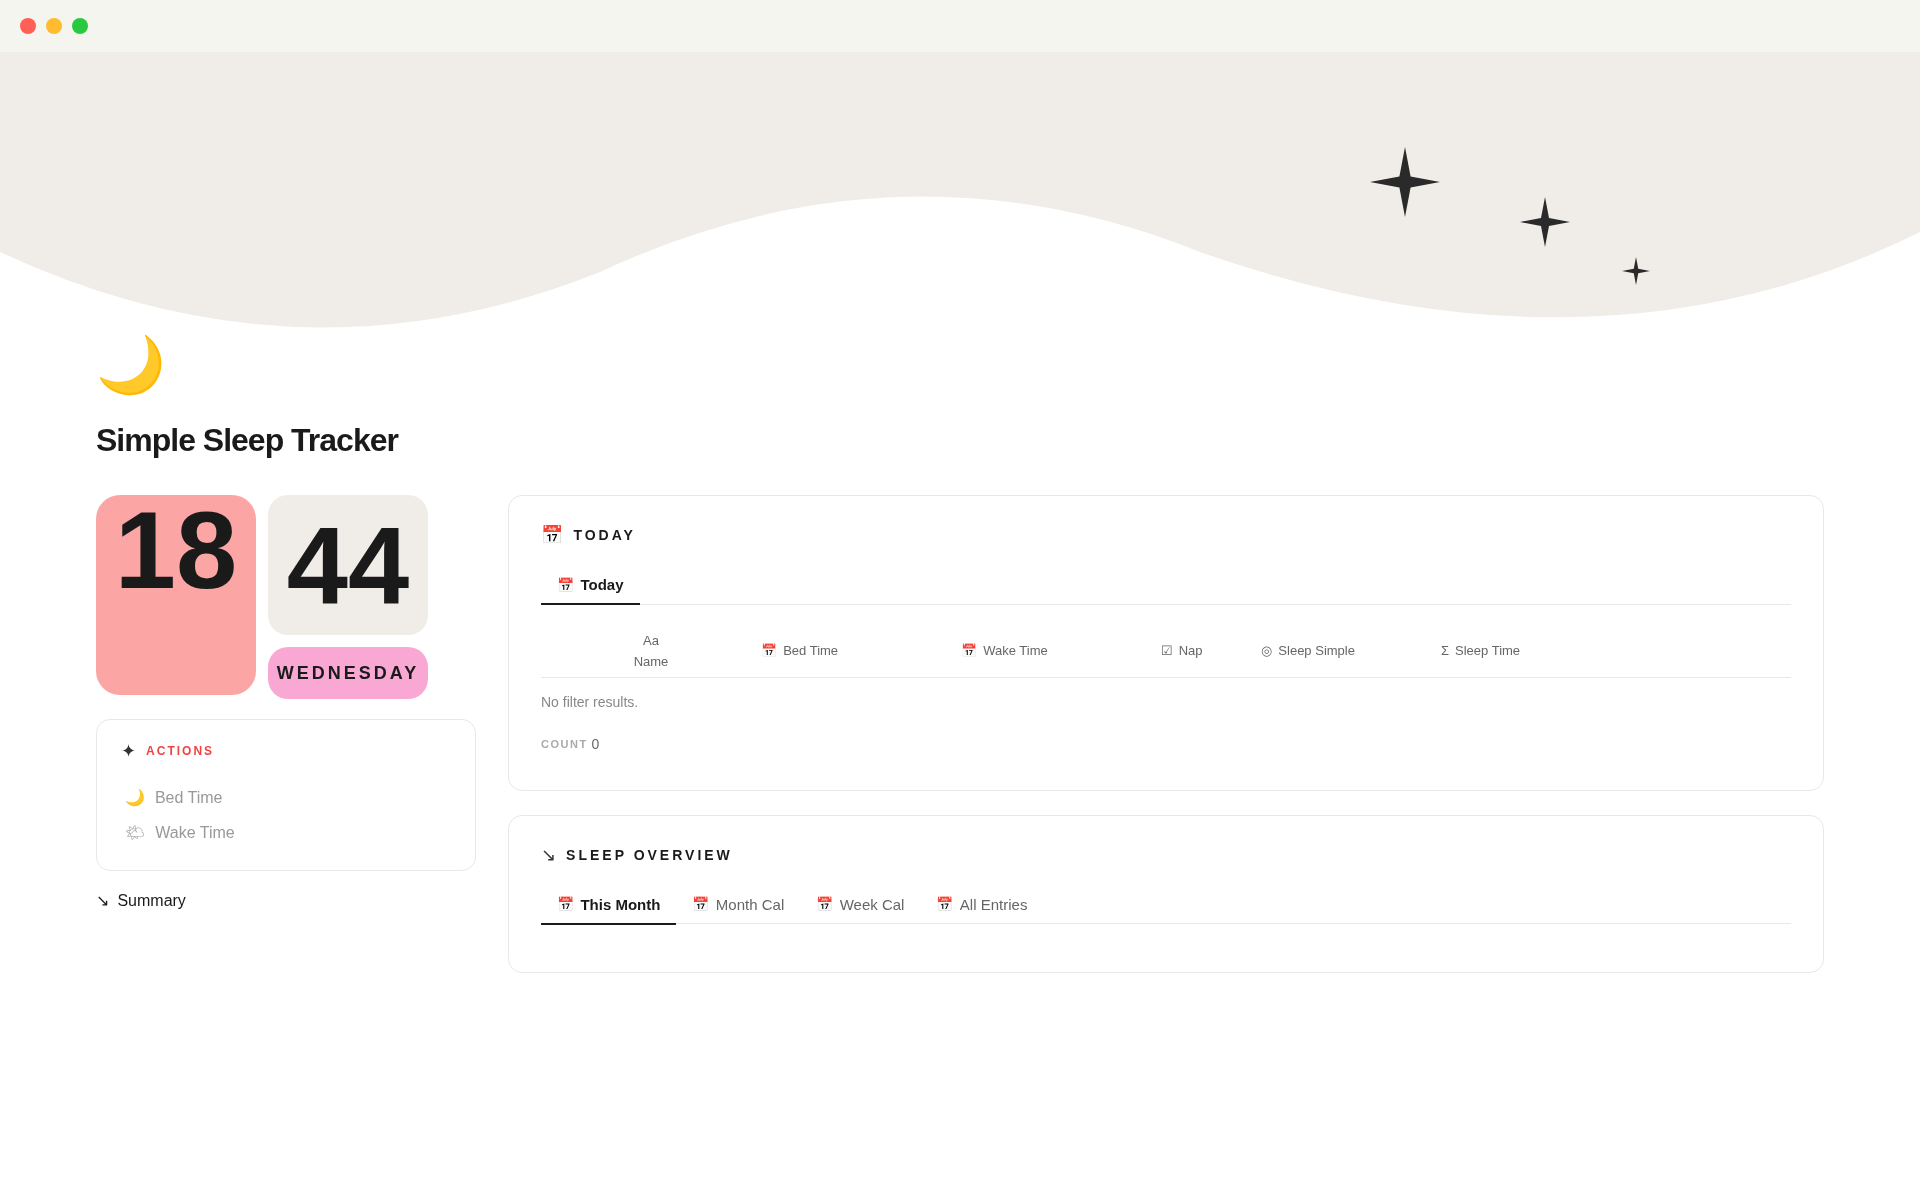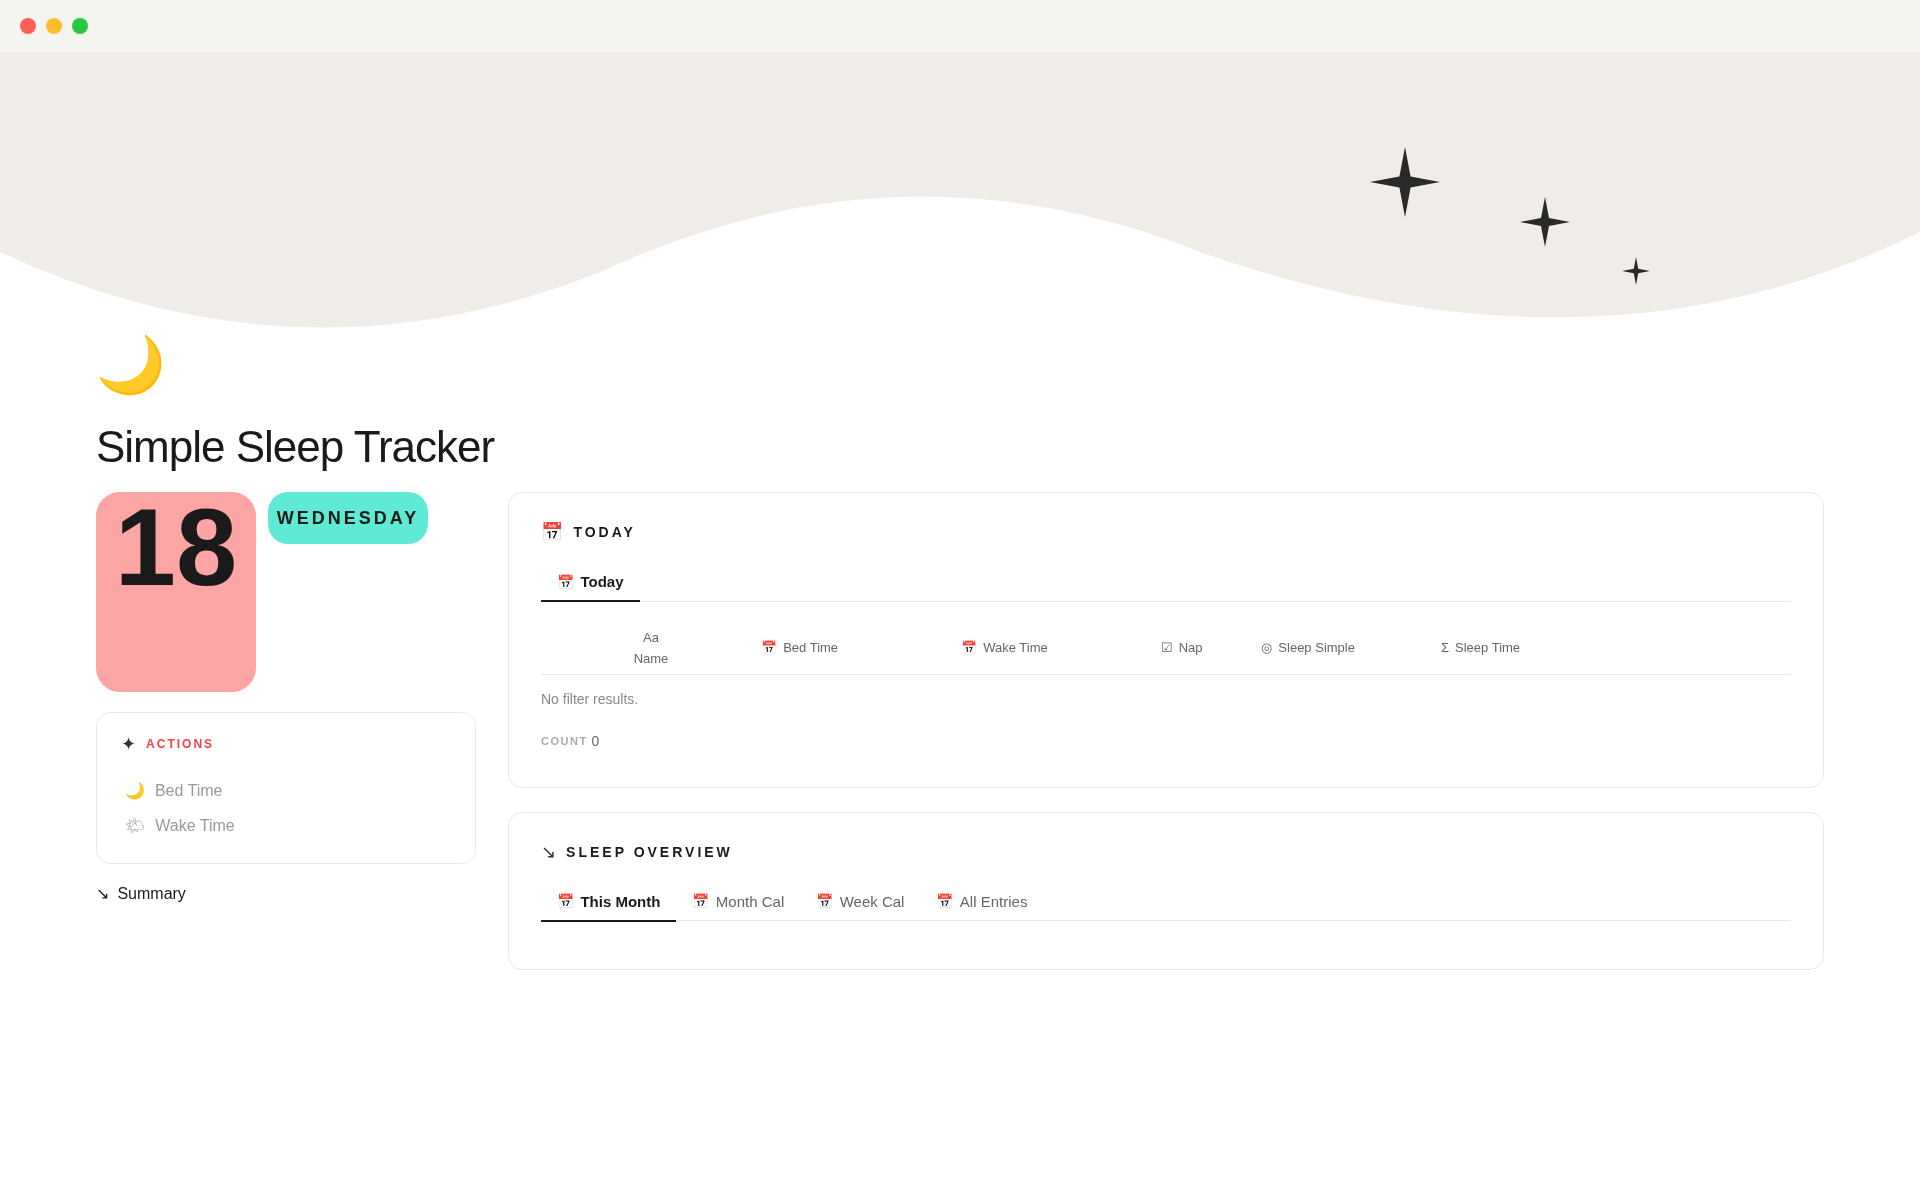--- a/index.html
+++ b/index.html
@@ -62,25 +62,25 @@
     
     .moon-icon {
       font-size: 56px;
       margin-top: -60px;
       display: block;
       color: #555;
     }
 
     
     .page-title {
-      font-size: 44px;
-      font-weight: 400;
+      font-size: 32px;
+      font-weight: 700;
       color: #1a1a1a;
       margin-top: 24px;
-      margin-bottom: 20px;
+      margin-bottom: 36px;
       letter-spacing: -1px;
     }
 
     
     .main-layout {
       display: flex;
       gap: 32px;
       align-items: flex-start;
     }
 
@@ -119,21 +119,21 @@
     .clock-number-box-right {
       background: #f0ede8;
       border-radius: 20px;
       width: 160px;
       height: 140px;
       display: flex;
       align-items: center;
       justify-content: center;
     }
     .clock-day-box {
-      background: #5eead4;
+      background: #f9a8d4;
       border-radius: 20px;
       width: 160px;
       height: 52px;
       display: flex;
       align-items: center;
       justify-content: center;
     }
     .clock-day {
       font-size: 18px;
       font-weight: 800;
@@ -374,20 +374,23 @@
 
   <div class="main-layout">
 
     <div class="left-col">
 
       <div class="clock-card">
         <div class="clock-number-box">
           <span class="clock-number">18</span>
         </div>
         <div class="clock-right">
+          <div class="clock-number-box-right">
+            <span class="clock-number">44</span>
+          </div>
           <div class="clock-day-box">
             <span class="clock-day">WEDNESDAY</span>
           </div>
         </div>
       </div>
 
       <div class="actions-card">
         <div class="actions-header">
           <span class="actions-icon">✦</span>
           <span class="actions-title">ACTIONS</span>

